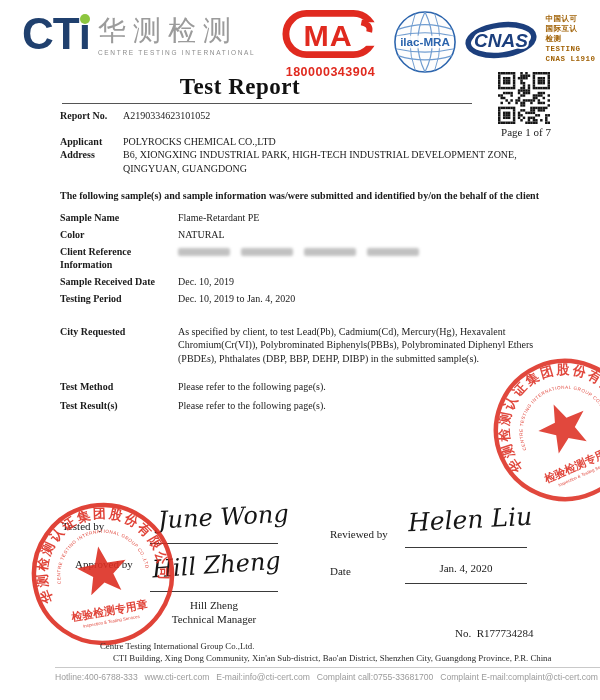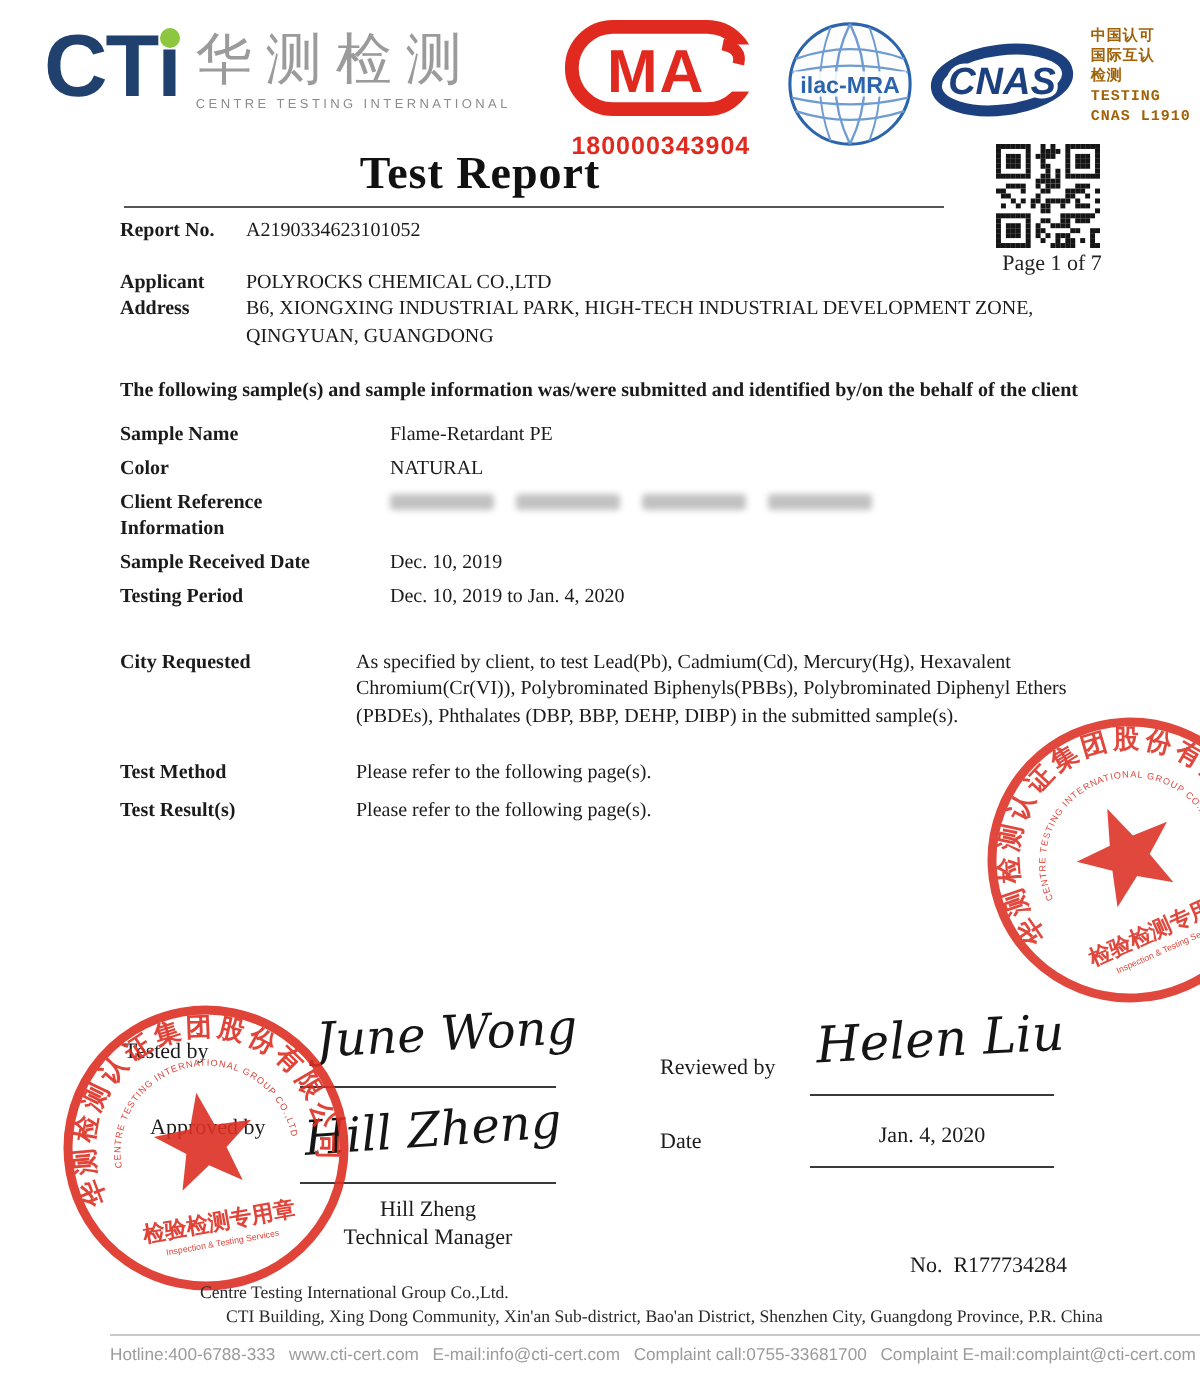--- a/index.html
+++ b/index.html
@@ -29,21 +29,21 @@
   .qr { position:absolute; top:72px; left:498px; width:52px; height:52px; }
   .page-indicator { position:absolute; top:126px; left:488px; width:76px; text-align:center; font-size:11px; color:#222; }
   .head-rule { position:absolute; top:103px; left:62px; width:410px; border-top:1.2px solid #555; }
   
   .content { position:absolute; top:109px; left:60px; width:503px; font-size:10px; line-height:13.5px; }
   .rowflex { display:flex; }
   .lbl { font-weight:bold; flex:0 0 63px; }
   .lbl-wide { font-weight:bold; flex:0 0 118px; }
   .val { flex:1; }
   .gap12 { margin-bottom:12px; }
-  .gap3 { margin-bottom:3.5px;gap:17px; }
+  .gap3 { margin-bottom:3.5px; }
   .statement { font-weight:bold; margin-top:14px; margin-bottom:8px; }
   .redact { display:inline-block; width:52px; height:8px; background:#8f8f8f; border-radius:2px; margin-right:11px; filter:blur(1.7px); opacity:.55; vertical-align:middle; }
   .test-req { margin-top:19px; }
   .test-req .val { max-width:392px; }
   .test-method { margin-top:15px; }
   .test-result { margin-top:5px; }
   
   .abs { position:absolute; }
   .sig { font-family:"DejaVu Serif", serif; font-style:italic; color:#151515; white-space:nowrap; }
   .sig-line { border-bottom:1.5px solid #3a3a3a; }

